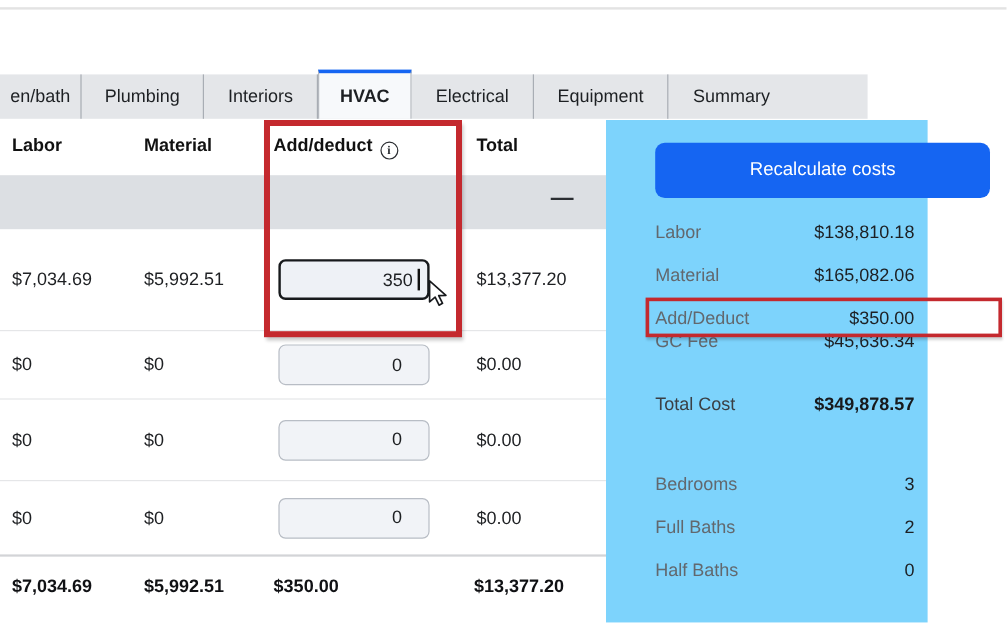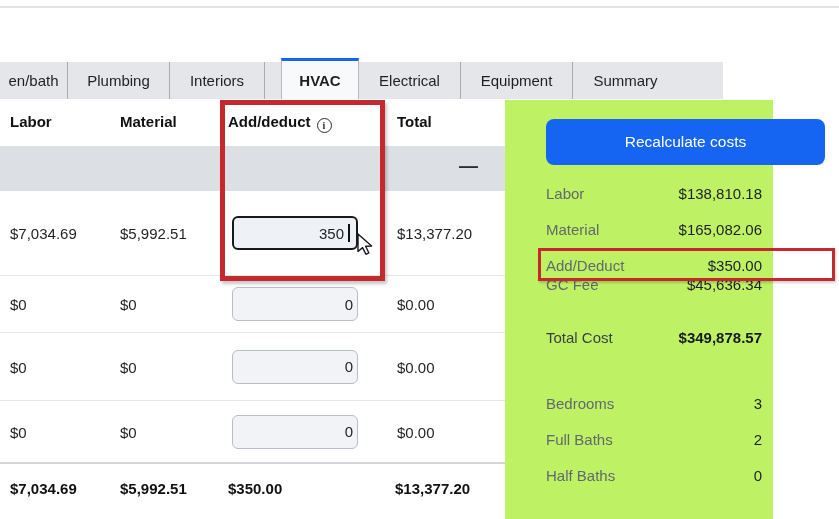--- a/index.html
+++ b/index.html
@@ -7,47 +7,47 @@
          font-family:"Liberation Sans","DejaVu Sans",sans-serif;color:#1e2023;}
   .topline{position:absolute;left:0;top:6px;width:839px;height:2px;background:#e3e3e3;}
 
   
   .tabbar{position:absolute;left:0;top:62px;width:723px;height:37px;background:#e4e6e9;
           display:flex;align-items:stretch;}
   .tab{display:flex;align-items:center;justify-content:center;font-size:15px;color:#1d2023;
        border-right:1px solid #a8adb4;box-sizing:border-box;cursor:default;white-space:nowrap;overflow:hidden;}
   .tab:last-child{border-right:none;}
   .tab.active{background:#f7f9fb;border-top:3px solid #1565f2;margin-top:-4px;height:41px;
-              font-weight:bold;border-right:1px solid #b6bac0;border-left:1px solid #b6bac0;margin-left:16px;}
+              font-weight:bold;border-right:1px solid #b6bac0;border-left:1px solid #b6bac0;}
 
   
   .tablearea{position:absolute;left:0;top:100px;width:505px;height:419px;background:#fff;}
   .thead{position:absolute;left:0;top:0;width:505px;height:46px;}
   .th{position:absolute;top:13px;font-weight:bold;font-size:15px;color:#111;}
   .c1{left:10px;} .c2{left:120px;} .c3{left:228px;} .c4{left:397px;text-align:right;}
   .info{display:inline-block;width:15px;height:15px;border:1.4px solid #2a2d31;border-radius:50%;
         font-size:10px;line-height:14px;text-align:center;vertical-align:-2px;margin-left:6px;
         font-family:"Liberation Serif",serif;color:#2a2d31;box-sizing:border-box;}
   .groupband{position:absolute;left:0;top:46px;width:505px;height:45px;background:#dcdfe3;}
   .dash{position:absolute;left:459px;top:9px;font-size:19px;font-weight:bold;color:#2b2e32;}
   .trow{position:absolute;left:0;width:505px;border-bottom:1px solid #e5e6e8;box-sizing:border-box;}
   .r1{top:91px;height:85px;} .r2{top:176px;height:57px;} .r3{top:233px;height:68px;} .r4{top:301px;height:63px;border-bottom:2px solid #d3d4d7;}
   .cell{position:absolute;top:50%;transform:translateY(-50%);font-size:15px;color:#1e2023;}
   .numinput{position:absolute;left:232px;top:50%;transform:translateY(-50%);width:126px;height:34px;
             box-sizing:border-box;border:1px solid #b8bdc5;border-radius:6px;background:#f1f3f7;
-            font-size:15px;text-align:right;padding:0 4px;color:#1d1f22;
+            font-size:15px;text-align:right;padding:0 22px;color:#1d1f22;
             font-family:"Liberation Sans","DejaVu Sans",sans-serif;outline:none;}
   .numinput.focused{border:2px solid #17191c;background:#eef1f6;padding-right:12px;}
   .caret{position:absolute;left:348px;top:50%;transform:translateY(-50%);width:1.5px;height:18px;background:#111;}
   .tfoot{position:absolute;left:0;top:364px;width:505px;height:55px;background:#fff;}
   .tf{position:absolute;top:16px;font-size:15px;font-weight:bold;color:#101114;}
   .tf.c4{left:395px;}
 
   
-  .panel{position:absolute;left:505px;top:100px;width:268px;height:419px;background:#bef264;}
+  .panel{position:absolute;left:505px;top:100px;width:268px;height:419px;background:#7dd3fc;}
   .recalc{position:absolute;left:41px;top:19px;width:279px;height:46px;background:#1565f2;border:none;
           border-radius:8px;color:#ffffff;font-size:15.5px;font-family:"Liberation Sans",sans-serif;cursor:pointer;}
   .srow{position:absolute;left:41px;right:11px;height:24px;display:flex;justify-content:space-between;align-items:center;}
   .slabel{font-size:15px;color:#62686e;}
   .svalue{font-size:15px;color:#1d2024;}
   .srow.total .slabel{color:#3a3f44;}
   .srow.total .svalue{font-weight:bold;color:#17191c;}
 
   
   .annot1{position:absolute;left:220px;top:100px;width:165px;height:181px;border:5px solid #c4292e;

